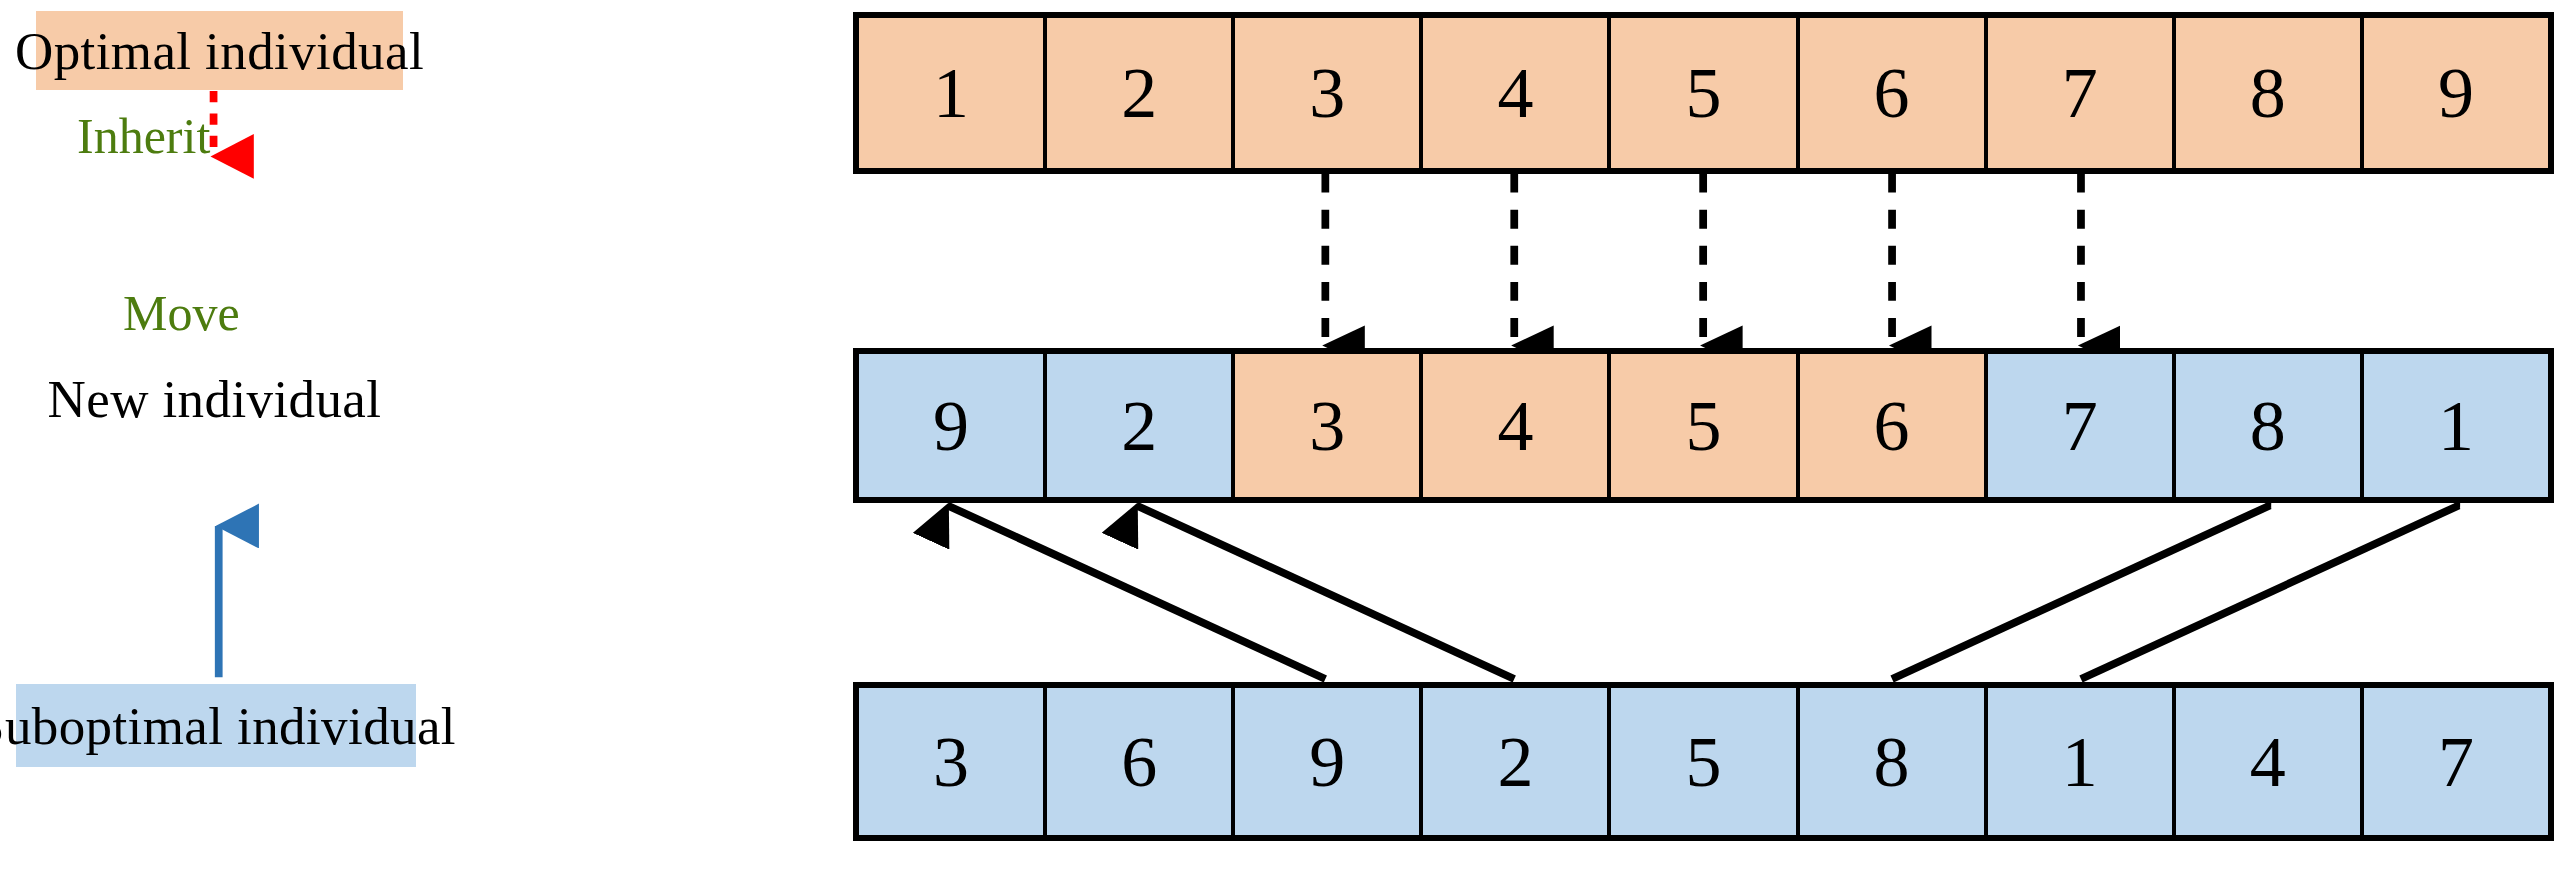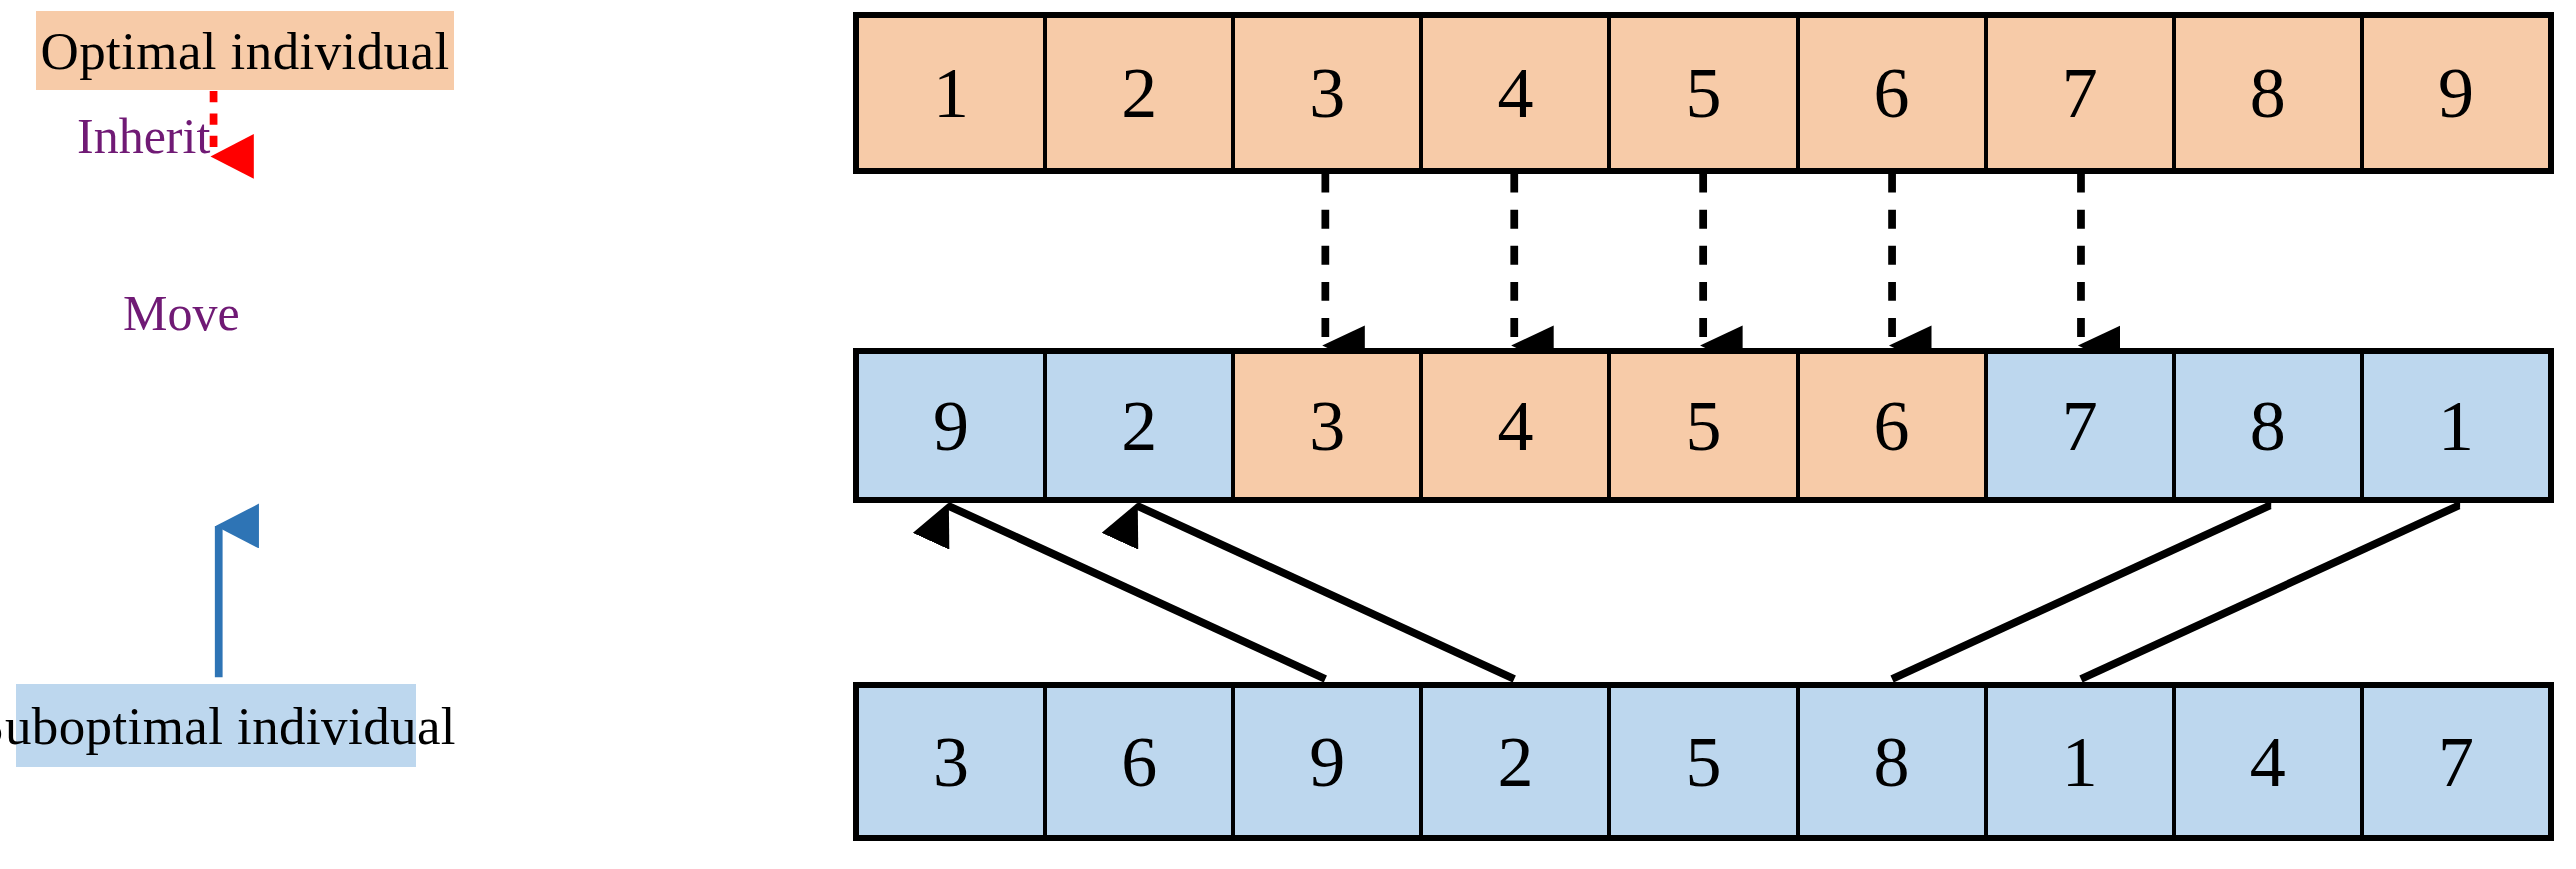--- a/index.html
+++ b/index.html
@@ -26,21 +26,21 @@
     align-items: center;
     justify-content: center;
     font-family: "Liberation Serif", "DejaVu Serif", serif;
     color: #000000;
     white-space: nowrap;
     letter-spacing: 0.4px;
   }
   #legend-optimal {
     left: 36px;
     top: 11.2px;
-    width: 418px;
+    width: 367px;
     height: 79px;
     background: #F7CBA8;
     font-size: 53px;
   }
   #legend-new {
     left: 36px;
     top: 359px;
     width: 357px;
     height: 79px;
     background: transparent;
@@ -51,21 +51,21 @@
     top: 684px;
     width: 400px;
     height: 83px;
     background: #BDD7EE;
     font-size: 53px;
   }
   .flow-label {
     position: absolute;
     font-family: "Liberation Serif", "DejaVu Serif", serif;
     font-size: 50px;
-    color: #701a75;
+    color: #4d7c0f;
     white-space: nowrap;
   }
   #label-inherit { left: 77px; top: 107px; }
   #label-move    { left: 79px; top: 284px; margin-left: 44px; }
 
   
   #arrow-layer {
     position: absolute;
     left: 0;
     top: 0;
@@ -108,20 +108,23 @@
 <div id="stage">
 
   <div class="legend-box" id="legend-optimal">
     <span>Optimal individual</span>
   </div>
 
   <div class="flow-label" id="label-inherit">
     <span>Inherit</span>
   </div>
 
+  <div class="legend-box" id="legend-new">
+    <span>New individual</span>
+  </div>
 
   <div class="flow-label" id="label-move">
     <span>Move</span>
   </div>
 
   <div class="legend-box" id="legend-suboptimal">
     <span>Suboptimal individual</span>
   </div>
 
   <svg id="arrow-layer" viewBox="0 0 2996 1011">

